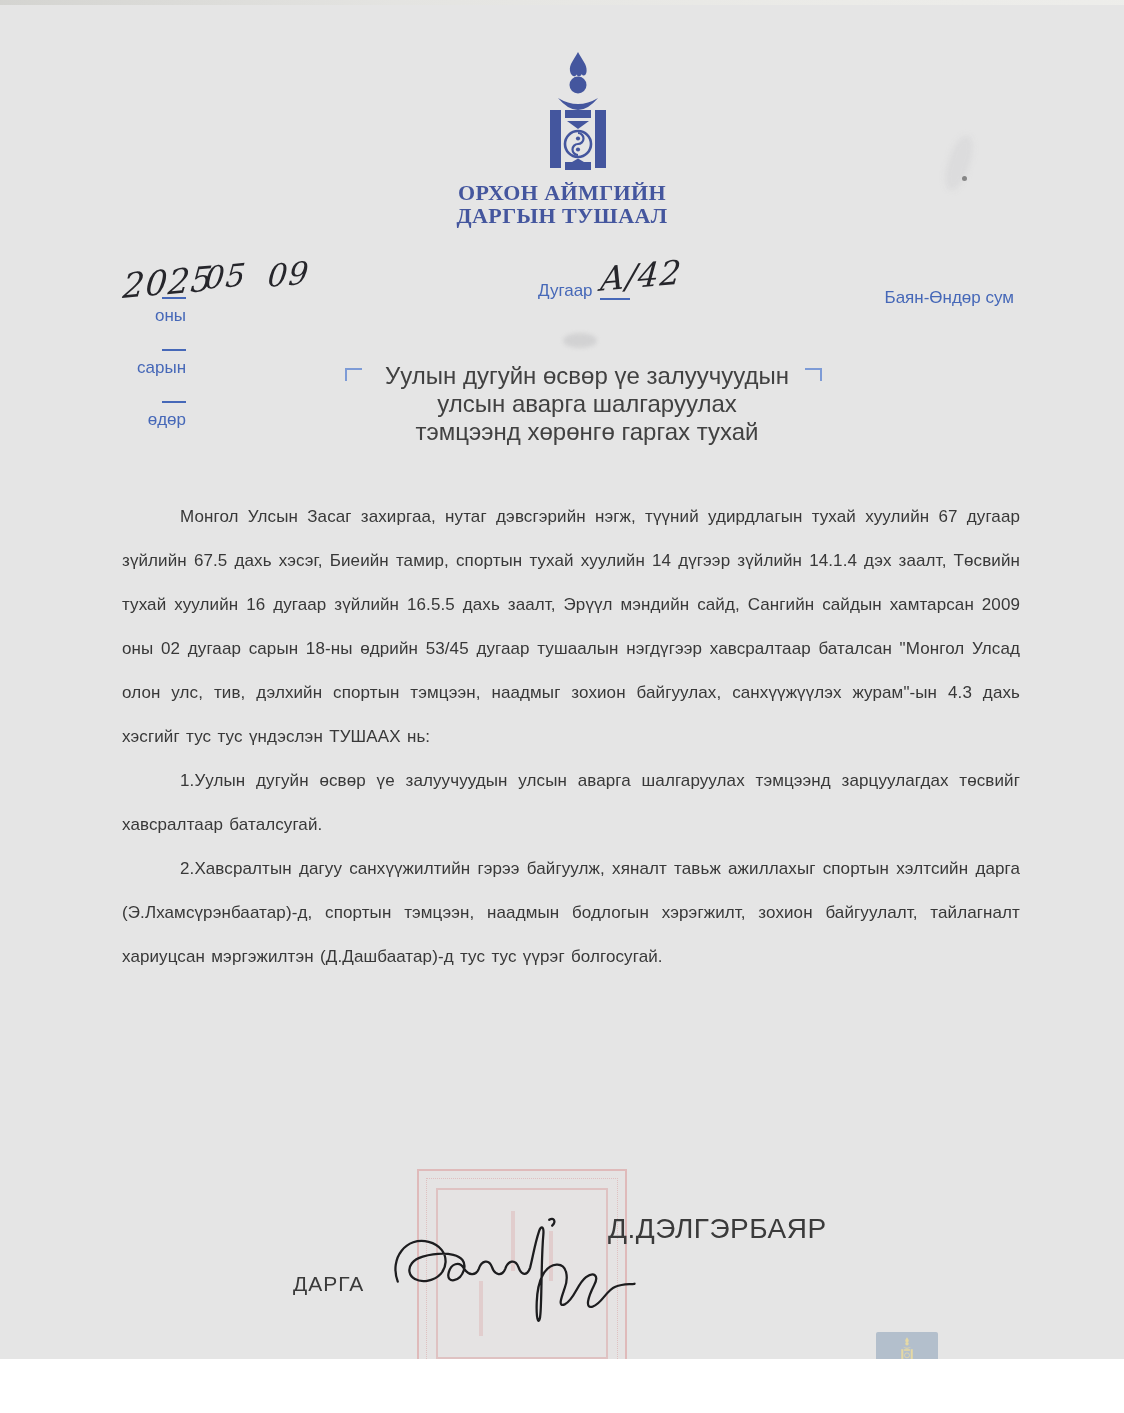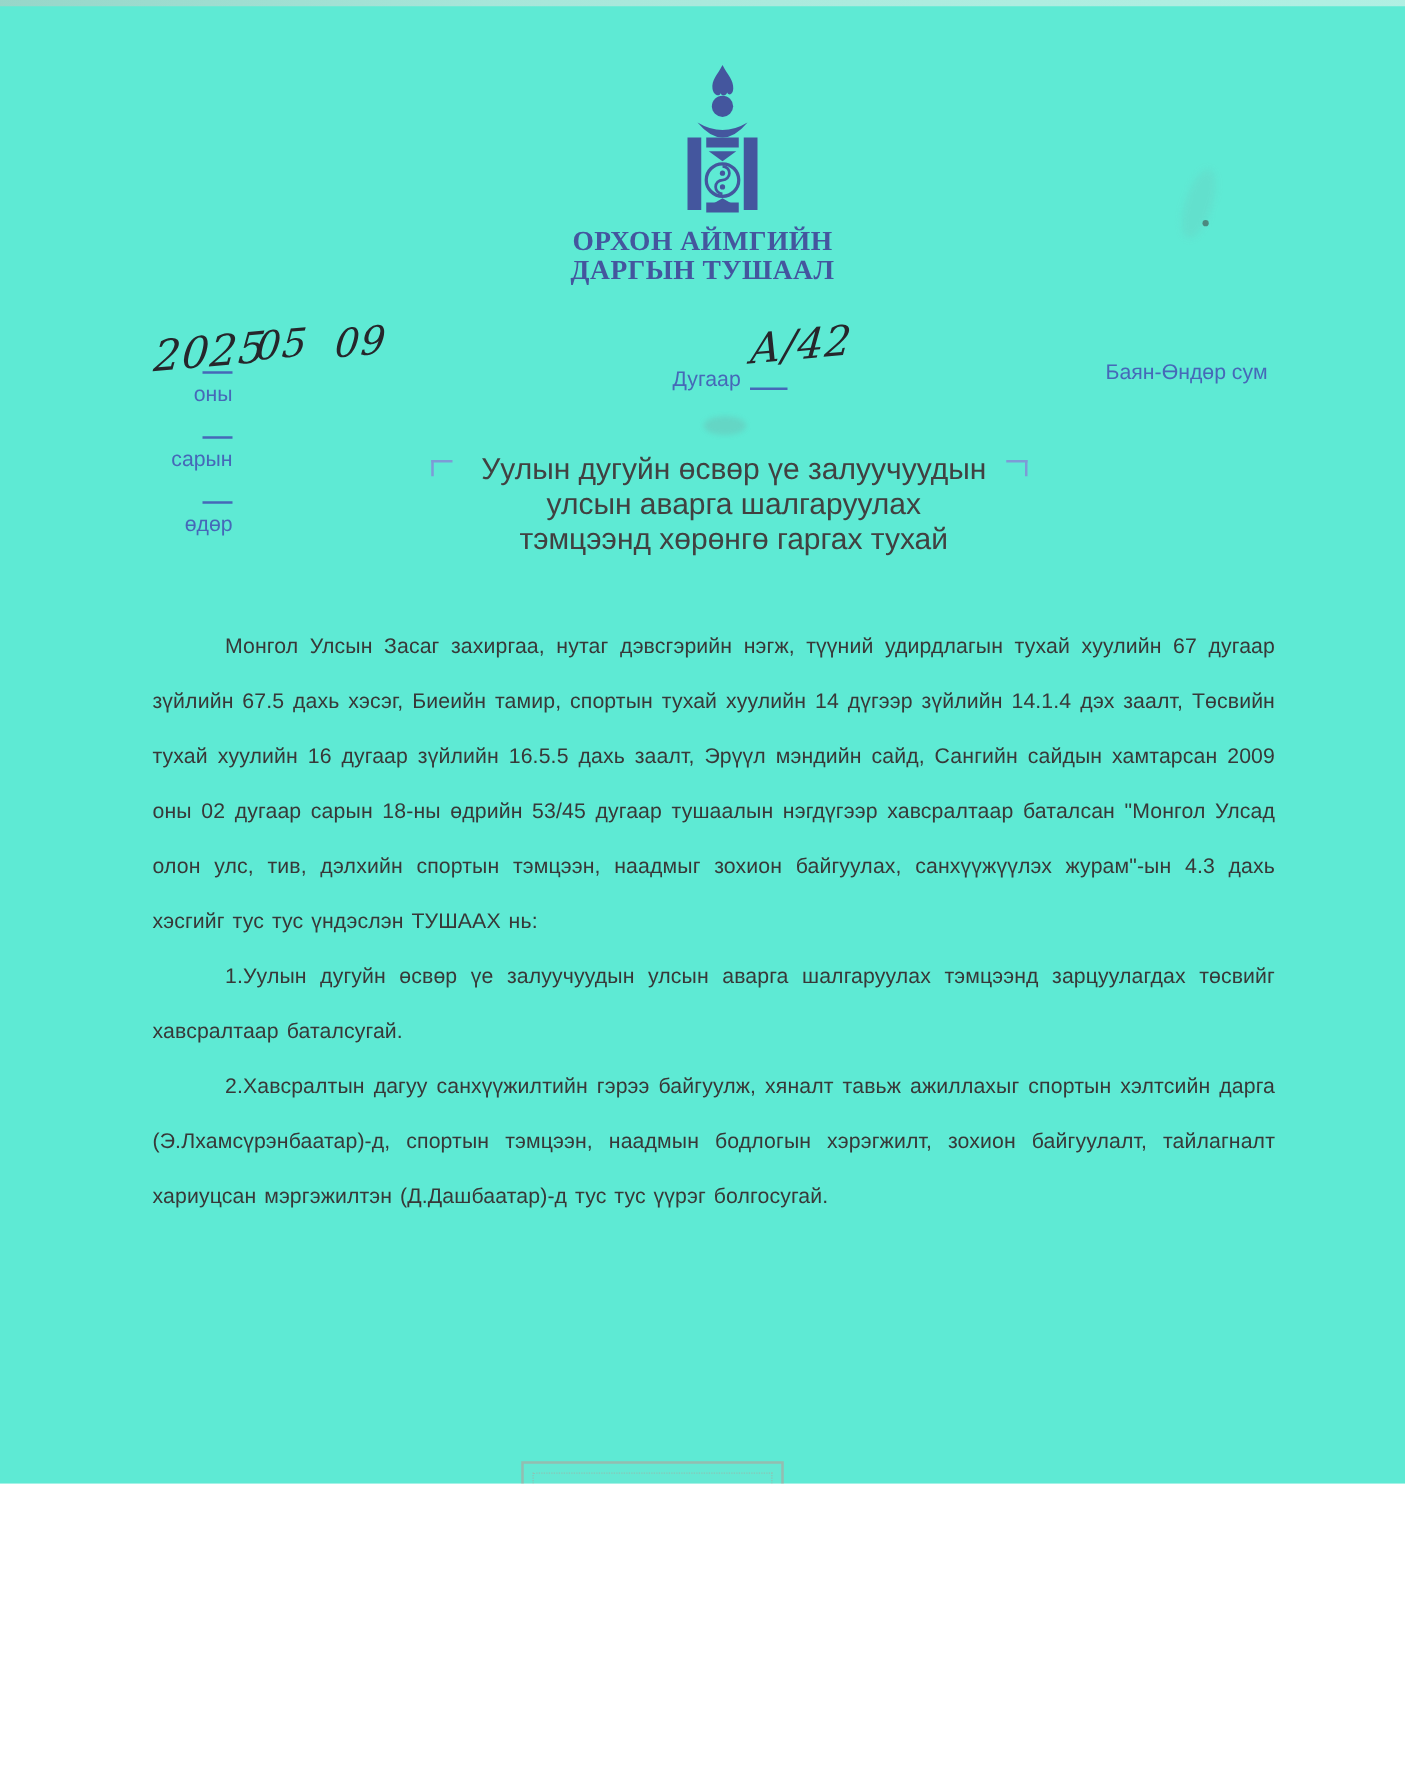--- a/index.html
+++ b/index.html
@@ -1,18 +1,18 @@
 <!DOCTYPE html>
 <html><head>
 <meta charset="utf-8">
 <style>
   html,body { margin:0; padding:0; background:#ffffff; }
   .page {
-    position:relative; width:1124px; height:1187px;
-    background:#5eead4; overflow:hidden;
+    position:relative; width:1124px; height:1359px;
+    background:#e5e5e5; overflow:hidden;
     font-family:"Liberation Sans", sans-serif;
   }
   .top-edge {
     position:absolute; top:0; left:0; width:100%; height:5px;
     background:linear-gradient(90deg,#c6c6c0,#e3e3de 35%,#efefe9 70%,#f4f4ef);
     opacity:.55;
   }
   
   .emblem { position:absolute; left:544px; top:52px; width:68px; height:124px; }
   
@@ -32,22 +32,22 @@
   .blank-num { display:inline-block; width:30px; border-bottom:2px solid #4668b8; height:16px; }
   .hw {
     position:absolute; font-family:"DejaVu Serif", serif; font-style:italic;
     color:#26262b; transform:rotate(-5deg) skewX(-10deg); letter-spacing:1px;
   }
   .hw-year  { left:123px; top:262px; font-size:34px; }
   .hw-month { left:205px; top:258px; font-size:31px; }
   .hw-day   { left:268px; top:256px; font-size:31px; }
   .hw-num   { left:600px; top:256px; font-size:33px; }
   .number-row {
-    position:absolute; top:294px; left:538px;
-    display:flex; align-items:flex-start; gap:7px;
+    position:absolute; top:281px; left:538px;
+    display:flex; align-items:center; gap:7px;
     color:#4668b8; font-size:17px;
   }
   .location {
     position:absolute; top:288px; right:110px;
     color:#4668b8; font-size:17px;
   }
   
   .doc-title {
     position:absolute; top:362px; left:322px; width:530px;
     text-align:center; color:#414141; font-size:24px; line-height:28px;

